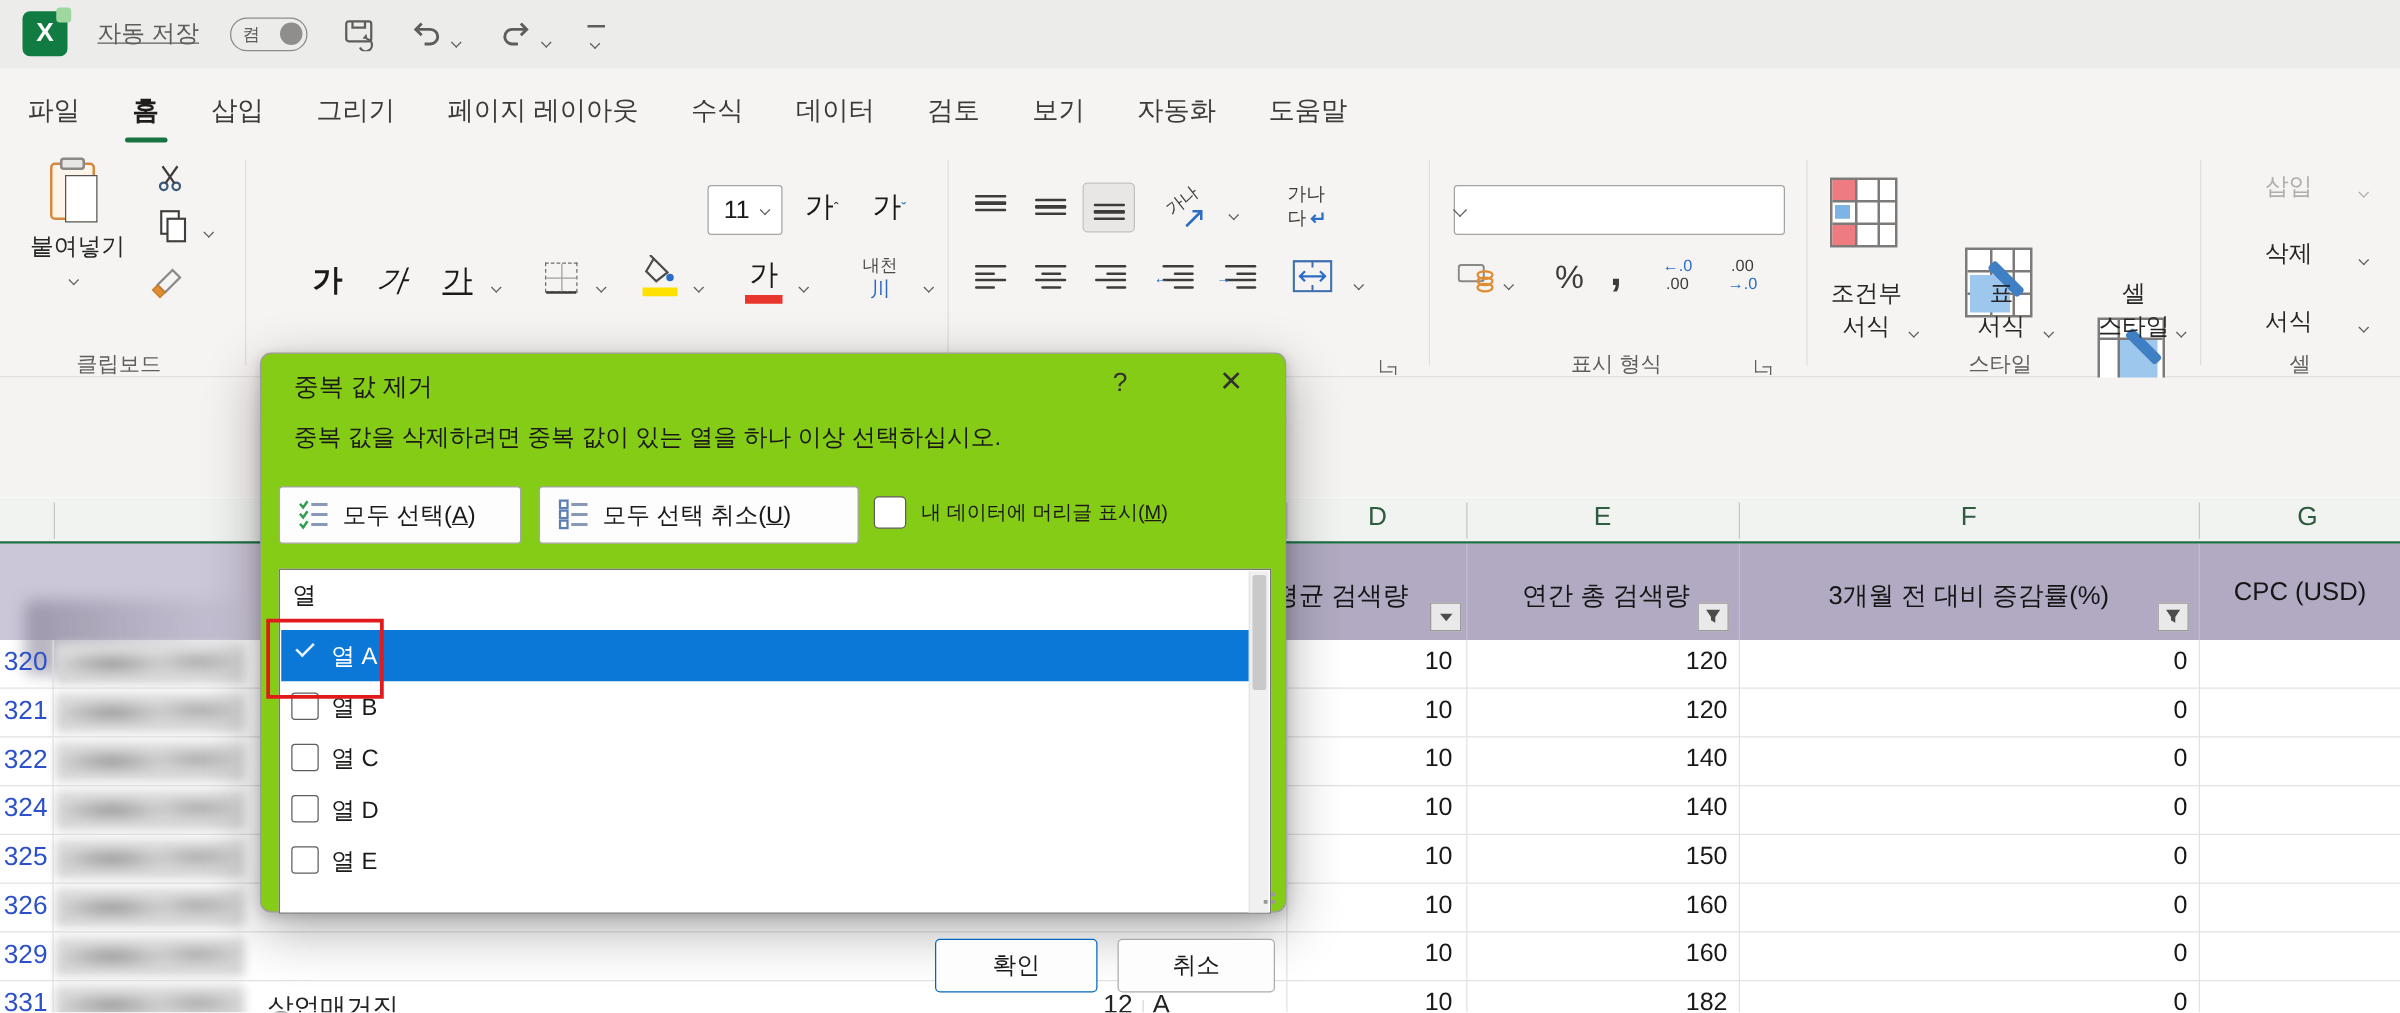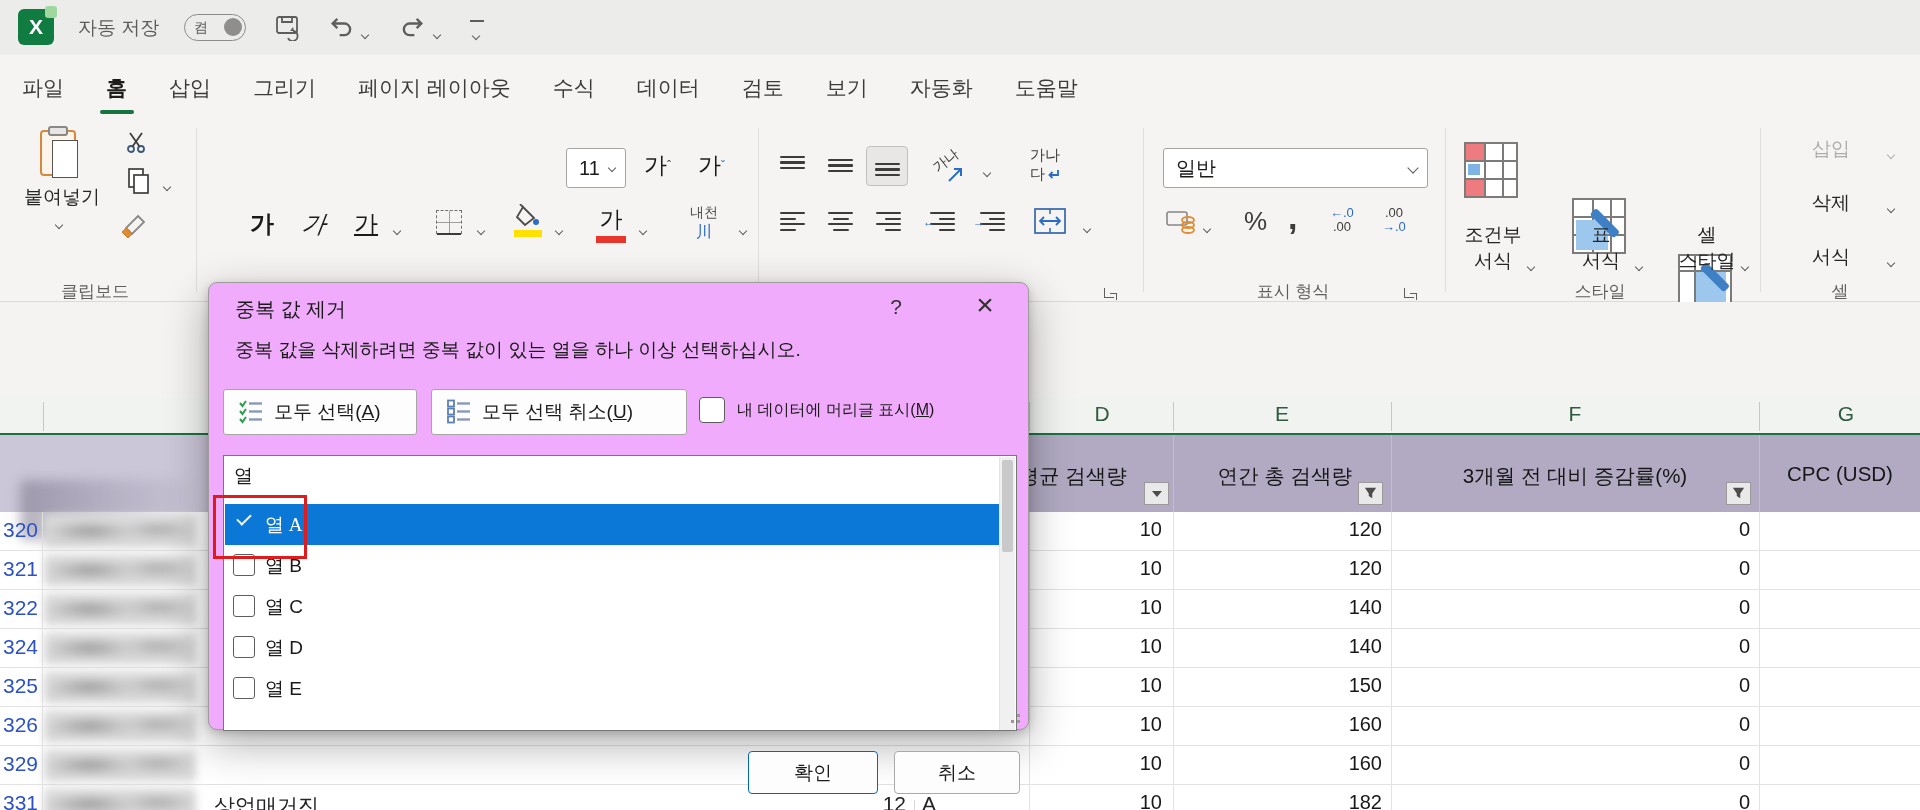--- a/index.html
+++ b/index.html
@@ -6,21 +6,21 @@
   html,body { width:1920px; height:810px; }
   body { font-family:"Liberation Sans","DejaVu Sans",sans-serif; color:#1b1a19; }
   #stage { position:relative; width:1920px; height:810px; background:#fff; overflow:hidden; }
   .abs { position:absolute; }
 
   
   #titlebar { position:absolute; left:0; top:0; width:1920px; height:55px; background:#ececea; }
   #xlogo { position:absolute; left:18px; top:9px; width:36px; height:36px; background:#107c41; border-radius:6px; }
   #xlogo::before { content:"X"; position:absolute; left:0; top:0; width:36px; height:36px; color:#fff; font-weight:bold; font-size:21px; line-height:36px; text-align:center; }
   #xlogo::after { content:""; position:absolute; right:-3px; top:-3px; width:12px; height:12px; background:#9fd89f; border-radius:3px; }
-  .tb-text { color:#5e5d5b; font-size:19px; line-height:55px; }
+  .tb-text { color:#5e5d5b; font-size:19px; line-height:55px;text-decoration:underline; }
   #autosave-toggle { position:absolute; left:184px; top:14px; width:62px; height:27px; border:1.6px solid #8c8b89; border-radius:14px; background:#ececea; }
   #autosave-toggle .on-label { position:absolute; left:9px; top:4px; font-size:14px; color:#5e5d5b; }
   #autosave-toggle .knob { position:absolute; right:3px; top:3px; width:18px; height:18px; border-radius:50%; background:#8f8e8c; }
   .tb-icon { position:absolute; color:#5e5d5b; }
   .chv { display:inline-block; width:8px; height:8px; border-right:1.8px solid #5e5d5b; border-bottom:1.8px solid #5e5d5b; transform:rotate(45deg); }
   .chv.sm { width:6px; height:6px; border-width:1.5px; }
   #doc-title-wrap { position:absolute; left:535px; top:0; height:55px; display:flex; align-items:center; gap:12px; }
   #searchbox { position:absolute; left:1065px; top:6px; width:615px; height:42px; background:#fafaf9; border:1px solid #bdbbb9; border-radius:5px; display:flex; align-items:center; gap:14px; padding-left:22px; }
   #searchbox .ph { color:#807f7d; font-size:19px; }
 
@@ -84,21 +84,21 @@
         linear-gradient(#dcdcdc,#d4d4d4);
       filter:blur(4px); border-radius:4px; }
   .cv { position:absolute; top:6px; font-size:20px; color:#181818; text-align:right; white-space:nowrap; }
   .cd { left:1032px; width:130px; } .ce { left:1200px; width:182px; } .cf { left:1500px; width:250px; }
   .dvline { position:absolute; width:1px; background:#e2e2e2; top:114px; height:298px; }
   .pvline { position:absolute; width:1px; background:#c3bdd2; top:37px; height:77px; }
   #row1blur { position:absolute; left:20px; top:45px; width:170px; height:60px; background:linear-gradient(90deg, rgba(120,115,135,.55), rgba(150,145,165,.35) 60%, rgba(175,170,190,.15)); filter:blur(6px); border-radius:6px; }
   .partialtext { position:absolute; font-size:21px; color:#232323; z-index:3; white-space:nowrap; }
 
   
-  #dialog { position:absolute; left:208px; top:282px; width:821px; height:448px; background:#f0abfc; border:1px solid #9e9c9a; border-radius:9px; box-shadow:0 14px 44px rgba(0,0,0,.32), 0 3px 10px rgba(0,0,0,.18); z-index:30; }
+  #dialog { position:absolute; left:208px; top:282px; width:821px; height:448px; background:#84cc16; border:1px solid #9e9c9a; border-radius:9px; box-shadow:0 14px 44px rgba(0,0,0,.32), 0 3px 10px rgba(0,0,0,.18); z-index:30; }
   #dlg-title { position:absolute; left:26px; top:13px; font-size:20px; color:#1b1a19; }
   #dlg-help { position:absolute; left:672px; top:12px; width:30px; text-align:center; font-size:21px; color:#323130; }
   #dlg-close { position:absolute; left:752px; top:2px; width:48px; height:40px; text-align:center; font-size:30px; color:#323130; line-height:40px; }
   #dlg-desc { position:absolute; left:26px; top:54px; font-size:19px; color:#1b1a19; }
   .dlg-btn { position:absolute; top:106px; height:46px; background:#fdfdfd; border:1px solid #a8a6a4; border-radius:3px; display:flex; align-items:center; gap:10px; padding:0 14px; font-size:19px; color:#1b1a19; }
   .key-u u { text-decoration:underline; }
   #dlg-check { position:absolute; left:490px; top:114px; width:26px; height:26px; background:#fff; border:1.7px solid #605e5c; border-radius:4px; }
   #dlg-checklabel { position:absolute; left:528px; top:117px; font-size:16px; color:#1b1a19; white-space:nowrap; }
   #listbox { position:absolute; left:14px; top:172px; width:794px; height:276px; background:#fff; border:1px solid #767674; }
   #lb-col-label { position:absolute; left:10px; top:7px; font-size:19px; }
@@ -324,21 +324,20 @@
           <line x1="16" y1="20" x2="16" y2="25" stroke="#3f6fae" stroke-width="1.6"></line>
           <path d="M6 13 H26 M10 9 L6 13 L10 17 M22 9 L26 13 L22 17" fill="none" stroke="#2b6cc4" stroke-width="1.8"></path>
         </svg>
     </span>
     <span class="abs" style="left:1084px; top:98px;"><span class="chv sm"></span></span>
     <span class="launcher" style="left:1104px; top:168px;"></span>
     <span class="vsep" style="left:1143px;"></span>
 
     
     <div class="combo" style="left:1163px; top:28px; width:265px; height:40px;">
-      <span class="val">일반</span>
         <span class="chv"></span>
     </div>
     <span class="abs" style="left:1166px; top:88px;">
       <svg width="30" height="28" viewBox="0 0 30 28">
           <rect x="1" y="4" width="20" height="13" rx="2" fill="none" stroke="#8a8886" stroke-width="1.6"></rect>
           <ellipse cx="22" cy="12" rx="6" ry="3" fill="none" stroke="#e08c33" stroke-width="1.8"></ellipse>
           <ellipse cx="22" cy="17" rx="6" ry="3" fill="none" stroke="#e08c33" stroke-width="1.8"></ellipse>
           <ellipse cx="22" cy="22" rx="6" ry="3" fill="none" stroke="#e08c33" stroke-width="1.8"></ellipse>
         </svg>
     </span>
@@ -552,21 +551,21 @@
         <rect x="2" y="17.5" width="6" height="6" fill="none" stroke="#5b7fb4" stroke-width="1.8"></rect>
           <line x1="11" y1="20.5" x2="24" y2="20.5" stroke="#8a98b8" stroke-width="2.4"></line>
       </svg>
       <span class="key-u"><span>모두 선택 취소(</span><u>U</u><span>)</span></span>
     </div>
     <span id="dlg-check"></span>
     <span id="dlg-checklabel" class="key-u"><span>내 데이터에 머리글 표시(</span><u>M</u><span>)</span></span>
 
     <div id="listbox">
       <span id="lb-col-label">열</span>
-      <div class="lb-item selected" style="top:48px;font-family:Liberation Serif, serif;">
+      <div class="lb-item selected" style="top:48px;">
         <span class="checkmark"></span>
         <span class="lbl">열 A</span>
       </div>
       <div class="lb-item" style="top:89px;">
         <span class="cb"></span>
         <span class="lbl">열 B</span>
       </div>
       <div class="lb-item" style="top:130px;">
         <span class="cb"></span>
         <span class="lbl">열 C</span>

